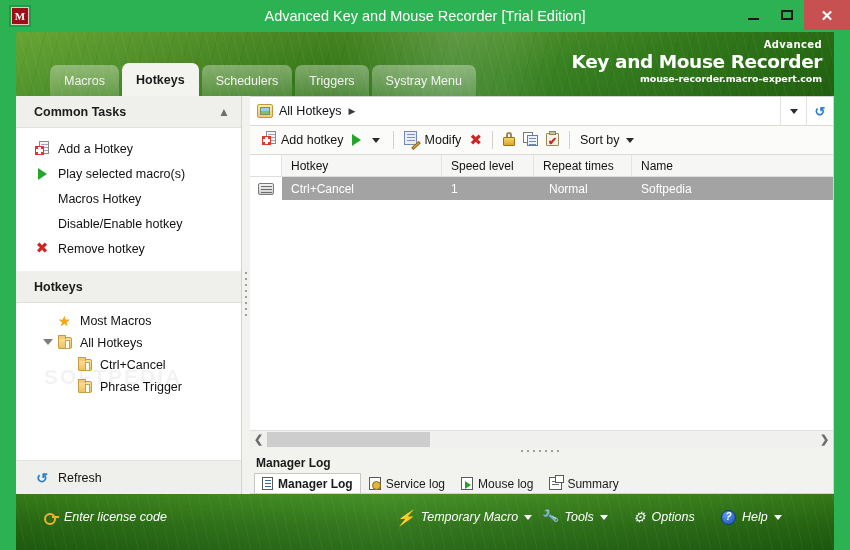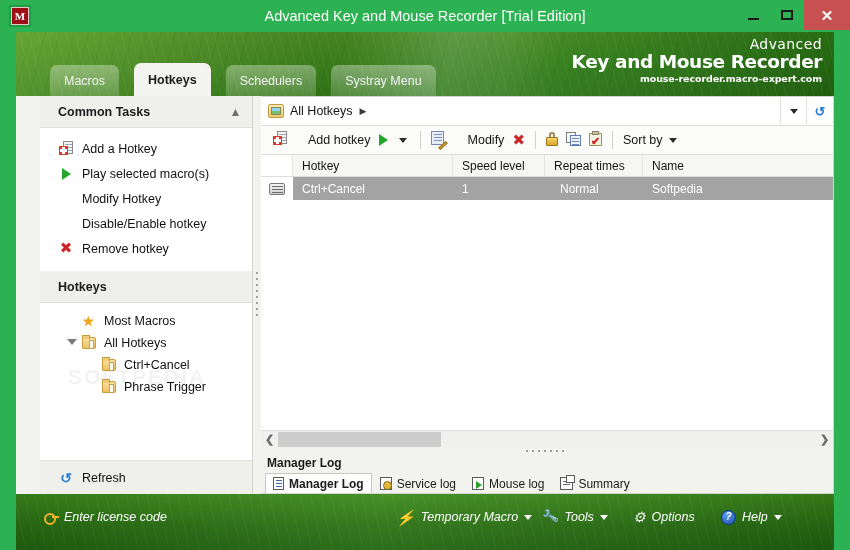--- a/index.html
+++ b/index.html
@@ -70,36 +70,36 @@
   .banner::after {
     content: ""; position: absolute; left: 40%; top: -30%; width: 26%; height: 180%;
     transform: rotate(10deg);
     background: linear-gradient(90deg, rgba(255,255,255,0) 0%, rgba(255,255,255,0.12) 50%, rgba(255,255,255,0) 100%);
   }
   .brandbox {
     position: absolute; right: 12px; top: 6px; text-align: right; z-index: 3;
     font-family: "DejaVu Sans", sans-serif;
   }
   .brand-small {
-    font-size: 14px; font-weight: normal; color: #ffffff; letter-spacing: 0.4px;
+    font-size: 10px; font-weight: bold; color: #ffffff; letter-spacing: 0.4px;
     line-height: 13px;
   }
   .brand-big {
     font-size: 18.5px; font-weight: bold; color: #ffffff; letter-spacing: -0.4px;
     line-height: 21px; white-space: nowrap;
   }
   .brand-url {
     font-size: 9.5px; font-weight: bold; color: #ffffff; letter-spacing: -0.1px;
     line-height: 14px;
   }
 
   
   .tabs {
     position: absolute; left: 50px; top: 63px; height: 33px; z-index: 5;
-    display: flex; align-items: flex-end; gap: 12px;
+    display: flex; align-items: flex-end;
   }
   .tab {
     height: 31px; padding: 0 14px; margin-right: 3px;
     display: flex; align-items: center; justify-content: center;
     border-radius: 7px 7px 0 0;
     font-size: 12.5px; color: #f2f2f2;
     background: linear-gradient(180deg, rgba(255,255,255,0.34), rgba(255,255,255,0.16));
     cursor: default; white-space: nowrap;
   }
   .tab.active {
@@ -113,21 +113,21 @@
     position: absolute; left: 16px; top: 96px; width: 818px; height: 398px;
     background: #f2f2ef;
     display: flex;
   }
 
   
   .sidebar {
     width: 226px; height: 398px; background: #ffffff;
     border-right: 1px solid #d4d4cf;
     position: relative;
-    display: flex; flex-direction: column; margin-left: 24px;
+    display: flex; flex-direction: column;
   }
   .sec-head {
     height: 32px; background: #efefec; border-bottom: 1px solid #e0e0db;
     display: flex; align-items: center; padding: 0 10px 0 18px;
     font-size: 12.5px; font-weight: bold; color: #1b1b1b;
   }
   .sec-head .chev {
     margin-left: auto; color: #6f6f6f; font-size: 12px; line-height: 1;
   }
   .task-list { padding: 8px 0 10px 0; background: #ffffff; }
@@ -271,21 +271,21 @@
   }
 
   .toolbar {
     height: 29px; background: #fbfbfa; border-bottom: 1px solid #dcdcd7;
     display: flex; align-items: center; padding-left: 8px;
   }
   .tb-item {
     display: flex; align-items: center; height: 23px; padding: 0 4px;
     font-size: 12.5px; color: #141414; cursor: default;
   }
-  .tb-item .tl { margin-left: 21px; }
+  .tb-item .tl { margin-left: 5px; }
   .tb-sep { width: 1px; height: 18px; background: #d2d2cd; margin: 0 6px; }
   .tb-caret {
     width: 0; height: 0; border-left: 4px solid transparent;
     border-right: 4px solid transparent; border-top: 5px solid #2b2b2b;
     margin: 0 3px;
   }
   .ic-modify { position: relative; width: 16px; height: 15px; }
   .ic-modify .bk {
     position: absolute; left: 0; top: 0; width: 13px; height: 14px;
     background: #e9edf7; border: 1px solid #7487b5;
@@ -519,20 +519,23 @@
 
   <div class="tabs">
     <div class="tab">
         <span>Macros</span>
       </div>
     <div class="tab active">
         <span>Hotkeys</span>
       </div>
     <div class="tab">
         <span>Schedulers</span>
+      </div>
+    <div class="tab">
+        <span>Triggers</span>
       </div>
     <div class="tab">
         <span>Systray Menu</span>
       </div>
   </div>
 
   <div class="client">
 
     <div class="sidebar">
 
@@ -554,21 +557,21 @@
           <span class="lbl">Add a Hotkey</span>
         </div>
         <div class="task">
           <span class="ic">
               <span class="ic-playg"></span>
             </span>
           <span class="lbl">Play selected macro(s)</span>
         </div>
         <div class="task">
           <span class="ic"></span>
-          <span class="lbl">Modify Hotkey</span>
+          <span class="lbl">Macros Hotkey</span>
         </div>
         <div class="task">
           <span class="ic"></span>
           <span class="lbl">Disable/Enable hotkey</span>
         </div>
         <div class="task">
           <span class="ic">
               <span class="ic-x">✖</span>
             </span>
           <span class="lbl">Remove hotkey</span>

